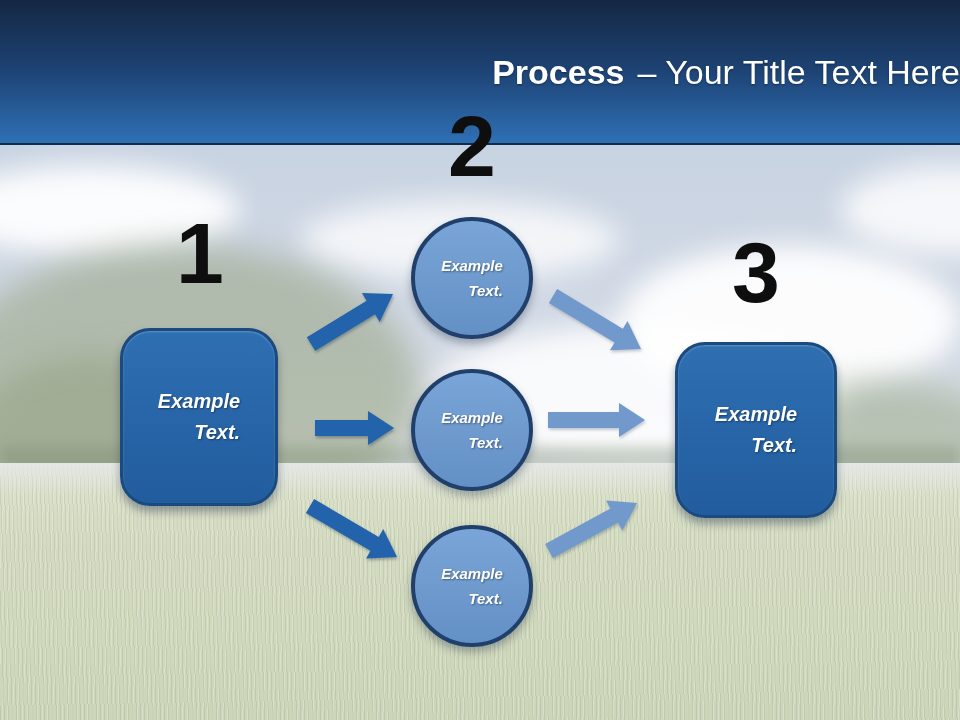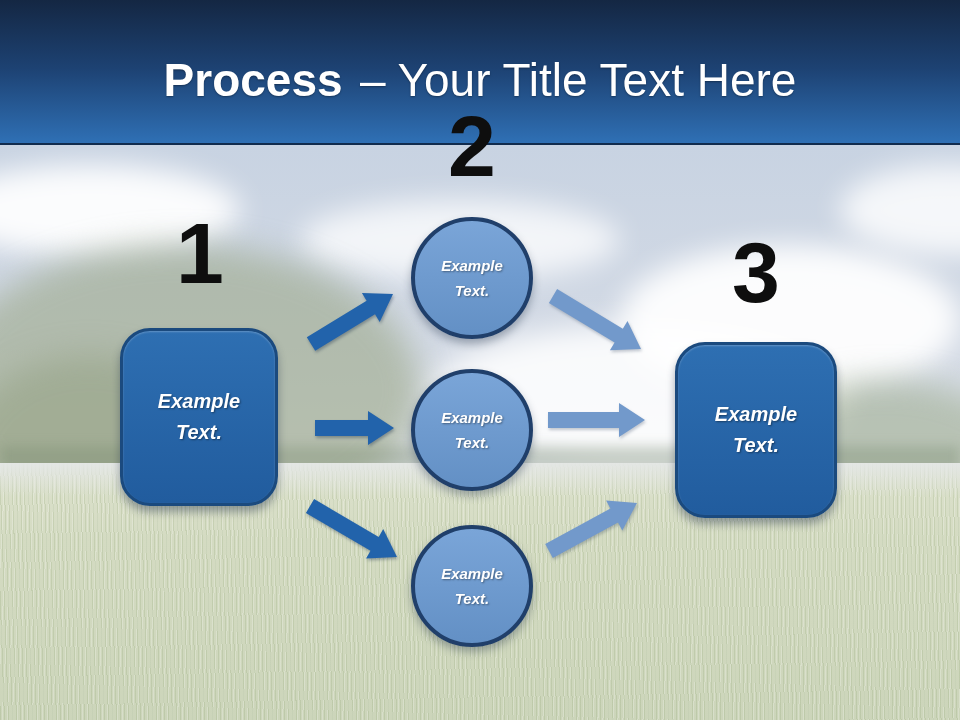--- a/index.html
+++ b/index.html
@@ -7,22 +7,22 @@
     width:960px;height:720px;position:relative;overflow:hidden;
     font-family:"Liberation Sans",sans-serif;background:#dfe5ea;
   }
   
   .header{
     position:absolute;top:0;left:0;width:960px;height:145px;z-index:3;
     background:linear-gradient(180deg,var(--header-top,#142743) 0%,#1d4273 48%,var(--header-bottom,#2f70b5) 100%);
     border-bottom:2px solid rgba(13,48,92,.45);box-sizing:border-box;
   }
   .title{
-    position:absolute;top:60px;left:0;width:100%;text-align:center;z-index:4;
-    color:var(--title-text,#ffffff);font-size:46px;line-height:40px;
+    position:absolute;top:52px;left:0;width:100%;text-align:right;z-index:4;
+    color:var(--title-text,#ffffff);font-size:34px;line-height:40px;
     text-shadow:0 1px 2px rgba(0,0,0,.35);
   }
   .title .t-bold{font-weight:700}
   .title .t-rest{font-weight:400;margin-left:.38em}
   
   .photo{
     position:absolute;top:145px;left:0;width:960px;height:575px;z-index:1;overflow:hidden;
     background:linear-gradient(180deg,#c8d3e2 0%,#d3dae5 35%,#e0e4e8 58%,#e5e7e6 70%);
   }
   .cloud{position:absolute;border-radius:50%;background:rgba(255,255,255,.92);filter:blur(14px)}
@@ -49,21 +49,21 @@
   }
   
   .num{
     position:absolute;z-index:8;font-weight:700;font-size:86px;line-height:1;
     color:var(--number-ink,#0e0e0e);text-align:center;
   }
   .num.n1{left:158px;top:210px;width:84px}
   .num.n2{left:428px;top:103px;width:88px}
   .num.n3{left:712px;top:229px;width:88px}
   
-  .shape-label{font-style:italic;font-weight:700;color:#fff;text-align:center;
+  .shape-label{font-style:italic;font-weight:700;color:#fff;text-align:right;
     text-shadow:1px 1px 2px rgba(0,0,0,.4)}
   .shape-label span{display:block}
   .pbox{
     position:absolute;z-index:7;box-sizing:content-box;
     border-radius:30px;border:3px solid var(--box-border,#1b4a7e);
     background:linear-gradient(180deg,var(--box-fill-top,#2e6fb2),var(--box-fill-bottom,#215c9e));
     box-shadow:0 6px 9px rgba(30,45,70,.4),inset 0 1px 2px rgba(255,255,255,.25);
     display:flex;align-items:center;justify-content:center;
   }
   .pbox .shape-label{font-size:20px;line-height:1.55}

